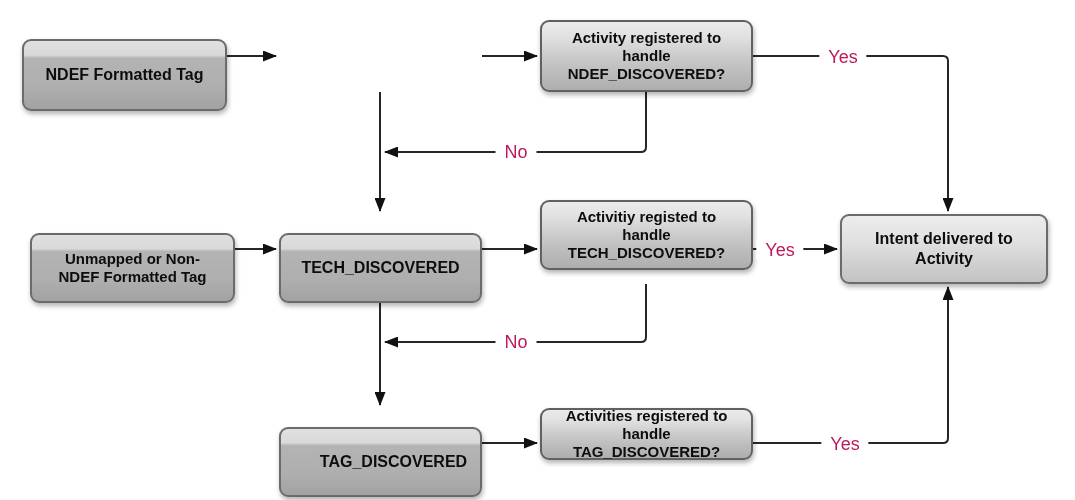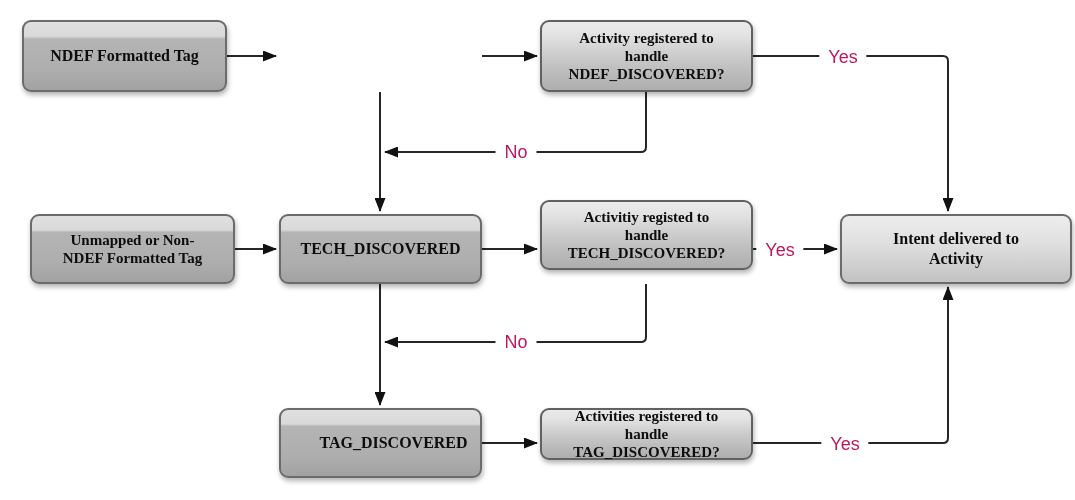--- a/index.html
+++ b/index.html
@@ -8,44 +8,45 @@
     font-family:"Liberation Sans","DejaVu Sans",sans-serif;
   }
   #wires{position:absolute;left:0;top:0;width:1075px;height:500px;}
   .node{
     position:absolute;box-sizing:border-box;
     border:2px solid #6b6b6b;border-radius:9px;
     display:flex;align-items:center;justify-content:center;
     text-align:center;color:#0d0d0d;font-weight:bold;
     box-shadow:1px 3px 5px rgba(0,0,0,0.30);
   }
-  .node span{white-space:pre-line;line-height:1.22;font-family:Liberation Serif, serif;}
+  .node span{white-space:pre-line;line-height:1.22;}
   .style-dark{
     background:linear-gradient(180deg,#e0e0e0 0%,#d9d9d9 21%,#b4b4b4 25%,#aeaeae 70%,#a2a2a2 100%);
+    margin-top:19px;
   }
   .style-q{
     background:linear-gradient(180deg,#ebebeb 0%,#e2e2e2 20%,#cecece 46%,#bcbcbc 74%,#aeaeae 100%);
     border-color:#616161;
   }
   .style-intent{
     background:linear-gradient(180deg,#ededed 0%,#e0e0e0 40%,#cdcdcd 78%,#c2c2c2 100%);
     border-color:#6b6b6b;
   }
   .fs-big{font-size:16px;}
   .fs-q{font-size:15px;}
   
   .n-ndef-tag   {left:22px;  top:20px;  width:205px; height:72px;}
   .n-ndef-disc  {left:279px; top:20px;  width:203px; height:72px;}
   .n-ndef-q     {left:540px; top:20px;  width:213px; height:72px;}
   .n-unmapped   {left:30px;  top:214px; width:205px; height:70px;}
   .n-tech-disc  {left:279px; top:214px; width:203px; height:70px;}
   .n-tech-q     {left:540px; top:200px; width:213px; height:70px;}
   .n-tag-disc   {left:279px; top:408px; width:203px; height:70px;padding-left:26px;}
   .n-tag-q      {left:540px; top:408px; width:213px; height:52px;}
-  .n-intent     {left:840px; top:214px; width:232px; height:70px;}
+  .n-intent     {left:840px; top:214px; width:208px; height:70px;}
   
   .edge-label{
     position:absolute;transform:translate(-50%,-50%);
     background:#ffffff;padding:0 9px;
     font-size:18px;color:#be185d;font-weight:normal;line-height:1;
   }
   .l-ndef-yes{left:843px;top:57px;}
   .l-ndef-no {left:516px;top:152px;}
   .l-tech-yes{left:780px;top:250px;}
   .l-tech-no {left:516px;top:342px;}

